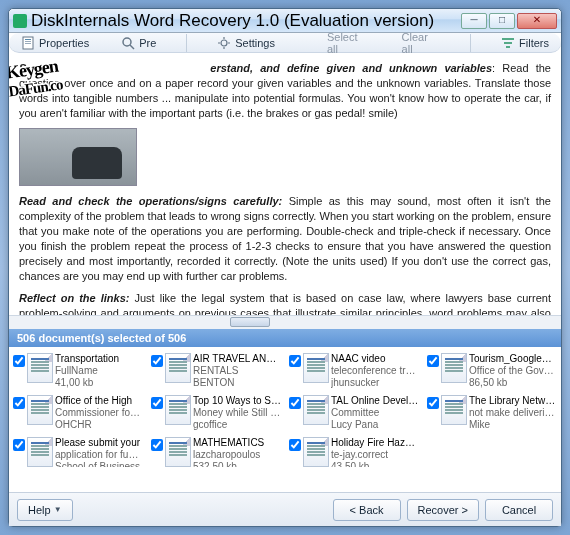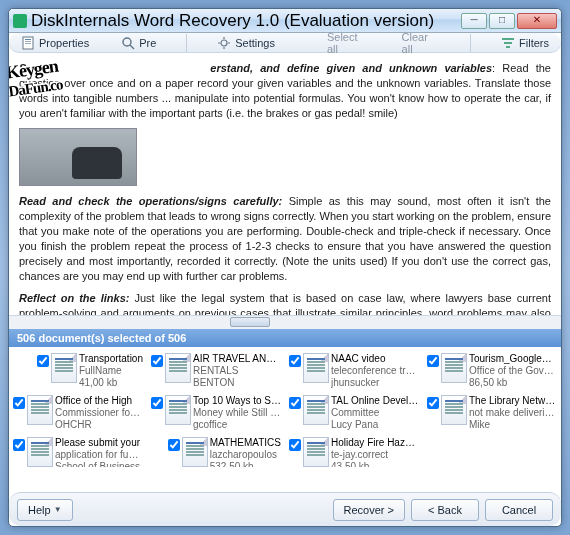--- a/index.html
+++ b/index.html
@@ -20,29 +20,29 @@
 .article { padding:6px 10px; font-size:11px; color:#1a1a1a; overflow-y:auto; height:262px; position:relative; }
 .article p { margin-bottom:8px; text-align:justify; line-height:1.35; }
 .article b { font-weight:bold; font-style:italic; }
 .stamp { position:absolute; top:6px; left:-2px; transform:rotate(-8deg); font-family:"Comic Sans MS",cursive; font-size:18px; font-weight:bold; color:#000; -webkit-text-stroke:3px #fff; paint-order:stroke fill; letter-spacing:-1px; }
 .carimg { width:118px; height:58px; background:linear-gradient(180deg,#aeb7bd 0%,#8a939a 100%); border:1px solid #889; margin:4px 0 8px; position:relative; }
 .carimg::after { content:""; position:absolute; right:14px; bottom:6px; width:50px; height:32px; background:#2d3338; border-radius:8px 8px 4px 4px; }
 .hs { height:14px; background:#eef2f7; border-top:1px solid #cdd7e3; position:relative; }
 .hs .thumb { position:absolute; left:40%; top:1px; width:40px; height:10px; background:linear-gradient(#e7eef7,#c8d6e8); border:1px solid #9ab; border-radius:2px; }
 .selbar { background:linear-gradient(#7faee3,#5c93d6); color:#fff; font-size:11px; padding:3px 8px; font-weight:bold; }
 .filegrid { flex:1; overflow:auto; padding:4px 2px; display:grid; grid-template-columns:repeat(4,1fr); gap:2px 4px; background:#fff; height:120px; }
-.fitem { display:flex; align-items:flex-start; gap:2px; padding:2px; font-size:10px; line-height:1.2;justify-content:flex-end; }
+.fitem { display:flex; align-items:flex-start; gap:2px; padding:2px; font-size:10px; line-height:1.2; }
 .fcb { width:12px; height:12px; margin-top:2px; }
 .ficon { width:26px; height:30px; background:linear-gradient(#fff,#e8eef6); border:1px solid #b6c4d6; position:relative; flex-shrink:0; }
 .ficon::before { content:""; position:absolute; top:0; right:0; width:8px; height:8px; background:linear-gradient(135deg,#fff 49%,#ccd 50%); }
 .ficon::after { content:""; position:absolute; top:4px; left:3px; right:3px; height:2px; background:#4a77b4; box-shadow:0 3px 0 #8aa,0 6px 0 #8aa,0 9px 0 #8aa,0 12px 0 #8aa; }
 .ftxt { overflow:hidden; }
 .ftxt .l1 { color:#000; white-space:nowrap; overflow:hidden; text-overflow:ellipsis; max-width:88px; }
 .ftxt .l2,.ftxt .l3 { color:#666; white-space:nowrap; overflow:hidden; text-overflow:ellipsis; max-width:88px; }
-.footer { height:34px; background:linear-gradient(#f4f7fb,#e2e9f2); border-top:1px solid #c6d1df; display:flex; align-items:center; padding:0 8px; gap:6px;border-radius:12px; }
+.footer { height:34px; background:linear-gradient(#f4f7fb,#e2e9f2); border-top:1px solid #c6d1df; display:flex; align-items:center; padding:0 8px; gap:6px; }
 .footer .spacer { flex:1; }
 .btn { min-width:68px; height:22px; font-size:11px; background:linear-gradient(#fdfdfe,#e6ecf4); border:1px solid #9cb2cc; border-radius:3px; padding:0 10px; display:inline-flex; align-items:center; justify-content:center; color:#123; }
 .btn.help { min-width:54px; }
 .dd { font-size:8px; margin-left:3px; color:#456; }
 </style>
 </head>
 <body>
 
 <div class="window">
   <div class="titlebar">
@@ -229,17 +229,17 @@
         </div>
       </div>
   </div>
 
   <div class="footer">
     <button class="btn help">
         <span>Help</span>
         <span class="dd">▼</span>
       </button>
     <div class="spacer"></div>
+    <button class="btn">&lt; Back</button>
     <button class="btn">Recover &gt;</button>
-    <button class="btn">&lt; Back</button>
     <button class="btn">Cancel</button>
   </div>
 </div>
 
 </body></html>

